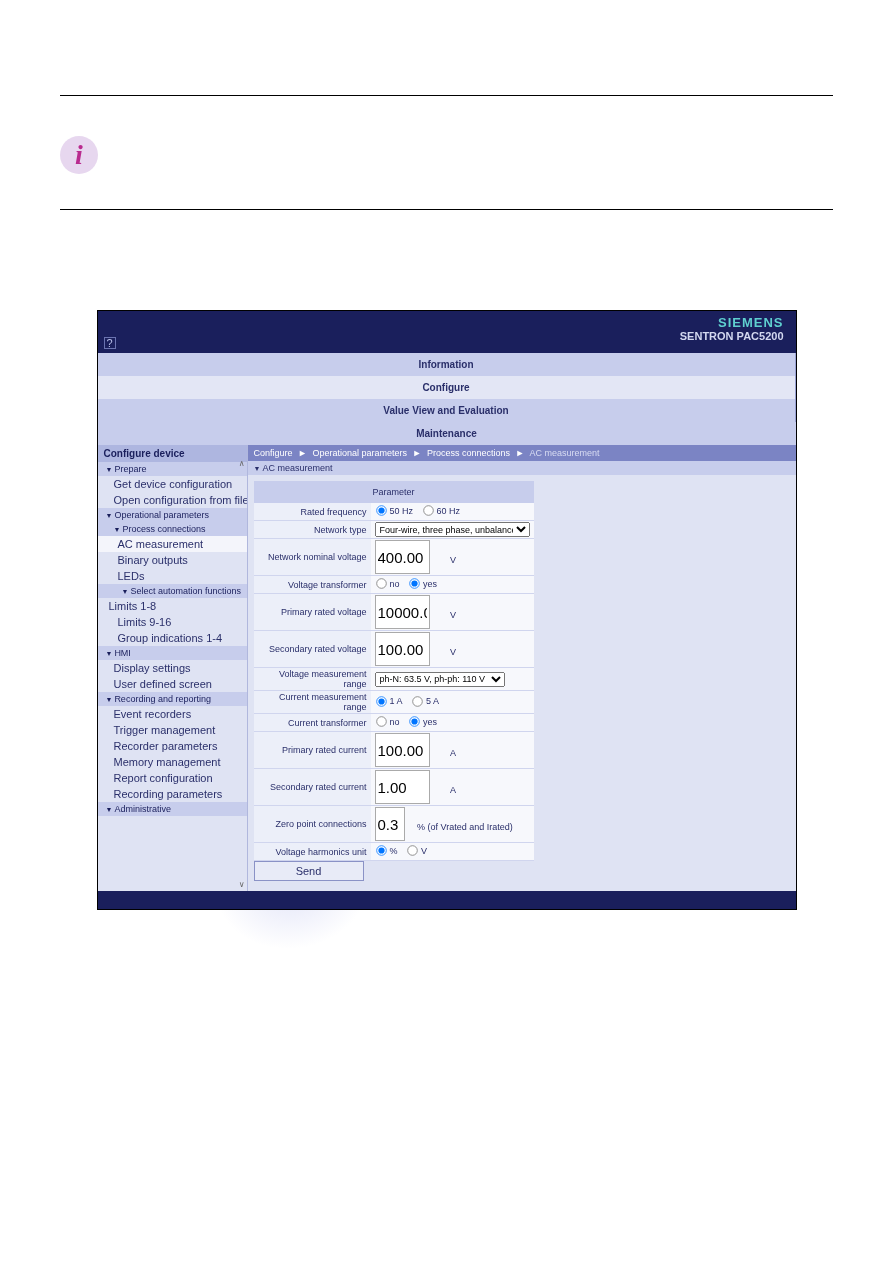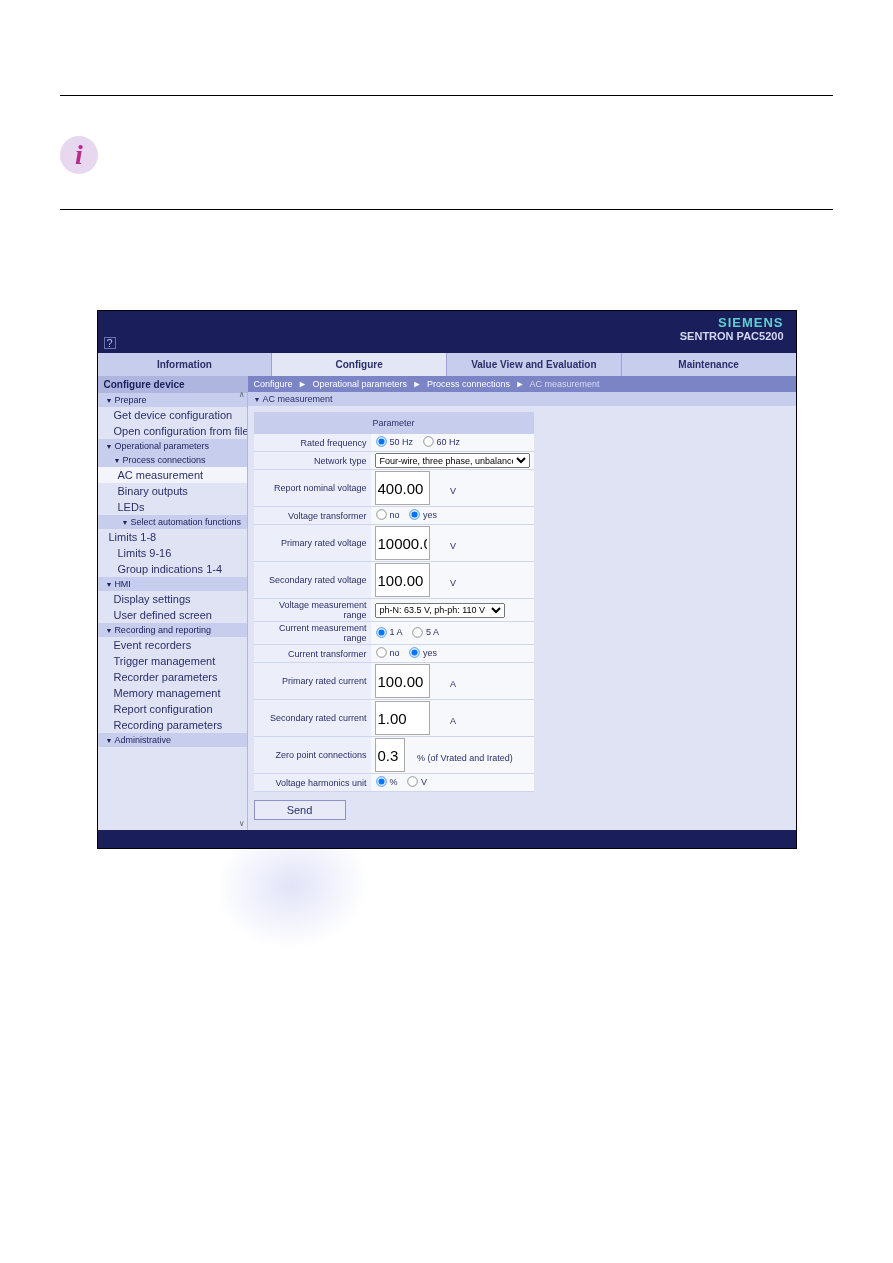--- a/index.html
+++ b/index.html
@@ -76,20 +76,21 @@
     color: #b7bfe8;
     font-size: 11px;
     border: 1px solid #6a73b0;
     width: 12px; height: 12px;
     line-height: 10px;
     text-align: center;
   }
   .tabs-row {
     display: flex;
     background: #1d4ed8;
+    flex-direction: column;
   }
   .tab {
     flex: 1;
     text-align: center;
     padding: 6px 4px;
     font-size: 10px;
     color: #2a2f6a;
     font-weight: bold;
     border-right: 1px solid #9aa2d4;
     background: #c7cdec;
@@ -218,22 +219,21 @@
   .radio-wrap {
     display: inline-flex;
     align-items: center;
     gap: 2px;
     margin-right: 6px;
     font-size: 9px;
     color: #2a2f6a;
   }
   .radio-wrap input { margin: 0; transform: scale(0.8); }
   .send-btn {
-    margin-top: 8px;
-    width: 92px;
+    width: 110px;
     height: 20px;
     background: #e8ebf7;
     border: 1px solid #8a92c6;
     font-size: 11px;
     color: #2a2f6a;
     cursor: pointer;
   }
   .footer-bar {
     height: 18px;
     background: #1a1f5c;
@@ -355,21 +355,21 @@
             <tr class="row">
               <td class="param-label">Network type</td>
               <td class="param-value">
                 <select style="width:155px">
                   <option>Four-wire, three phase, unbalanced</option>
                 </select>
               </td>
             </tr>
 
             <tr class="row">
-              <td class="param-label">Report nominal voltage</td>
+              <td class="param-label">Network nominal voltage</td>
               <td class="param-value">
                 <input type="text" value="400.00" style="">
                 <span class="unit">V</span>
               </td>
             </tr>
 
             <tr class="row">
               <td class="param-label">Voltage transformer</td>
               <td class="param-value">
                 <label class="radio-wrap">

